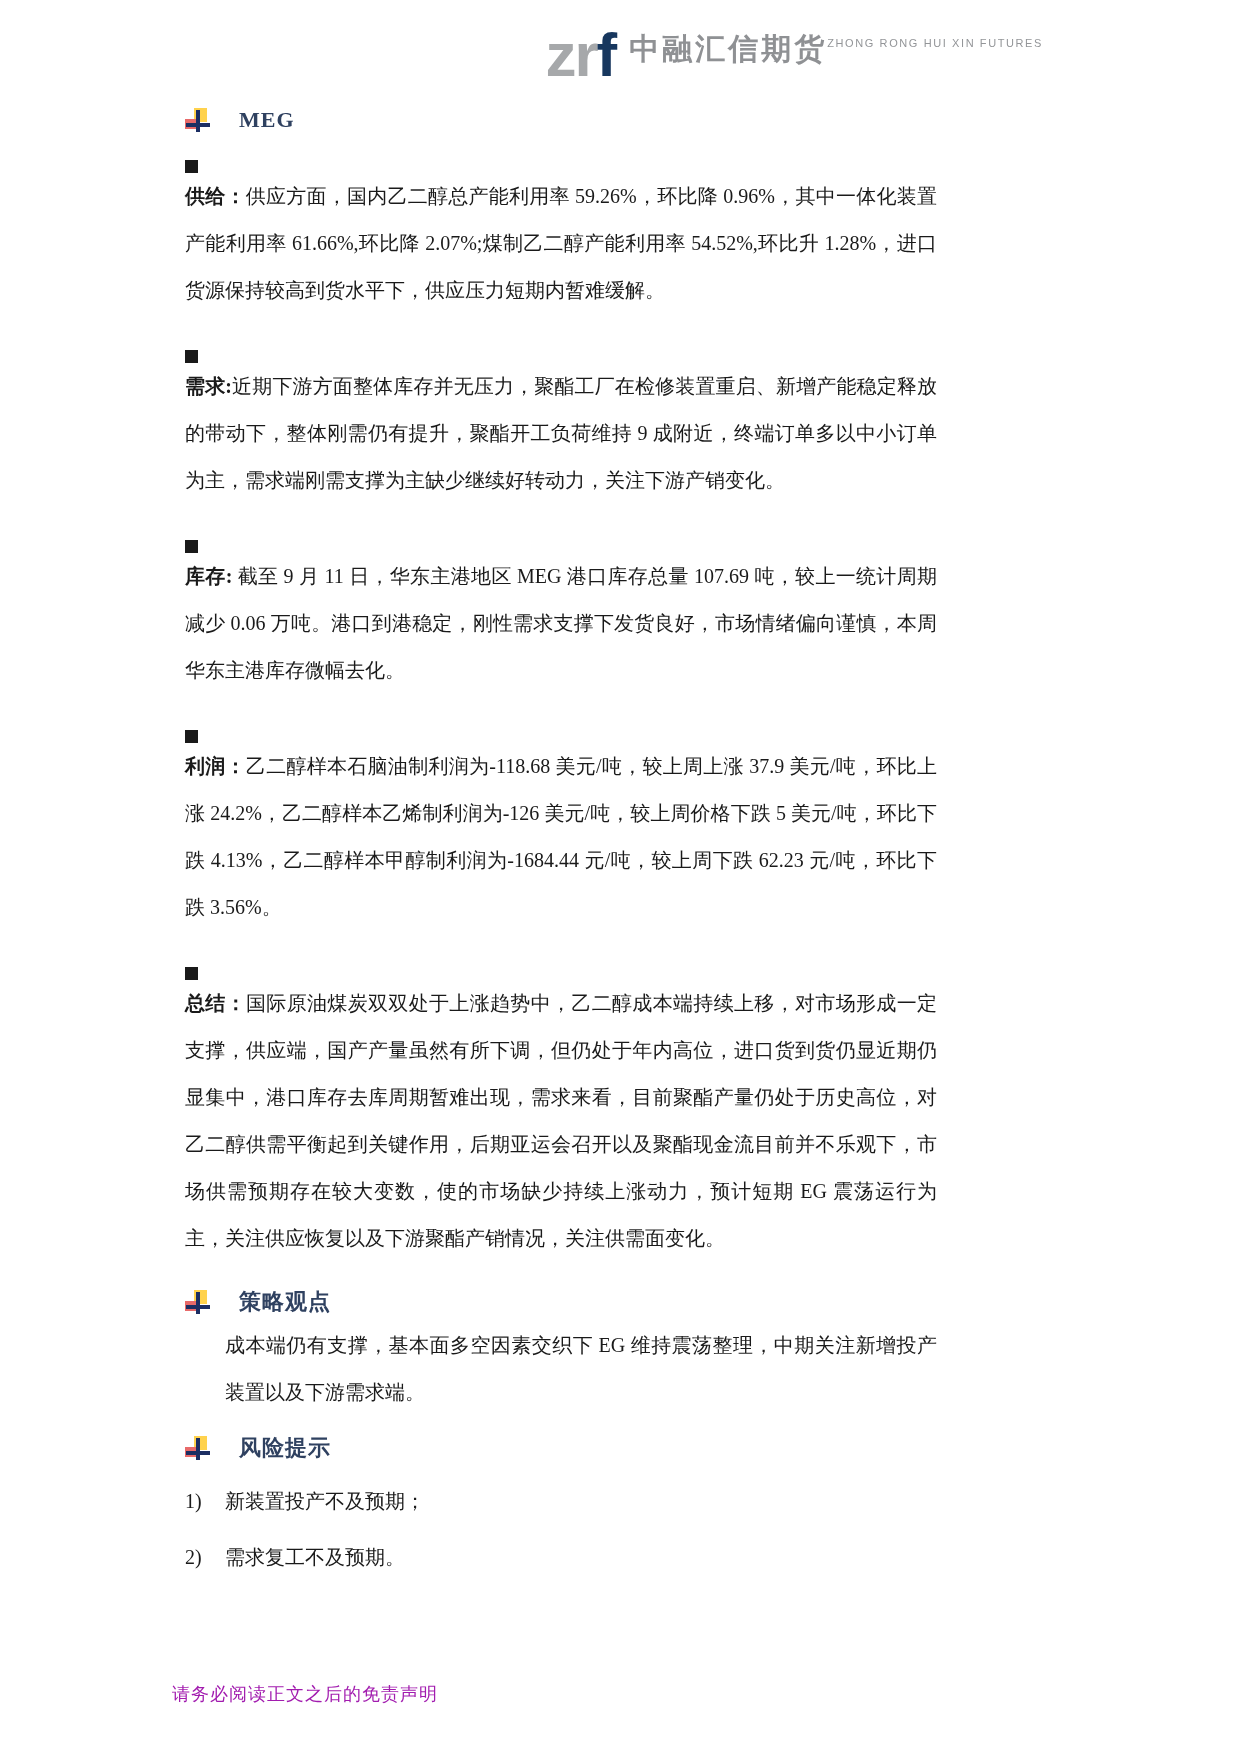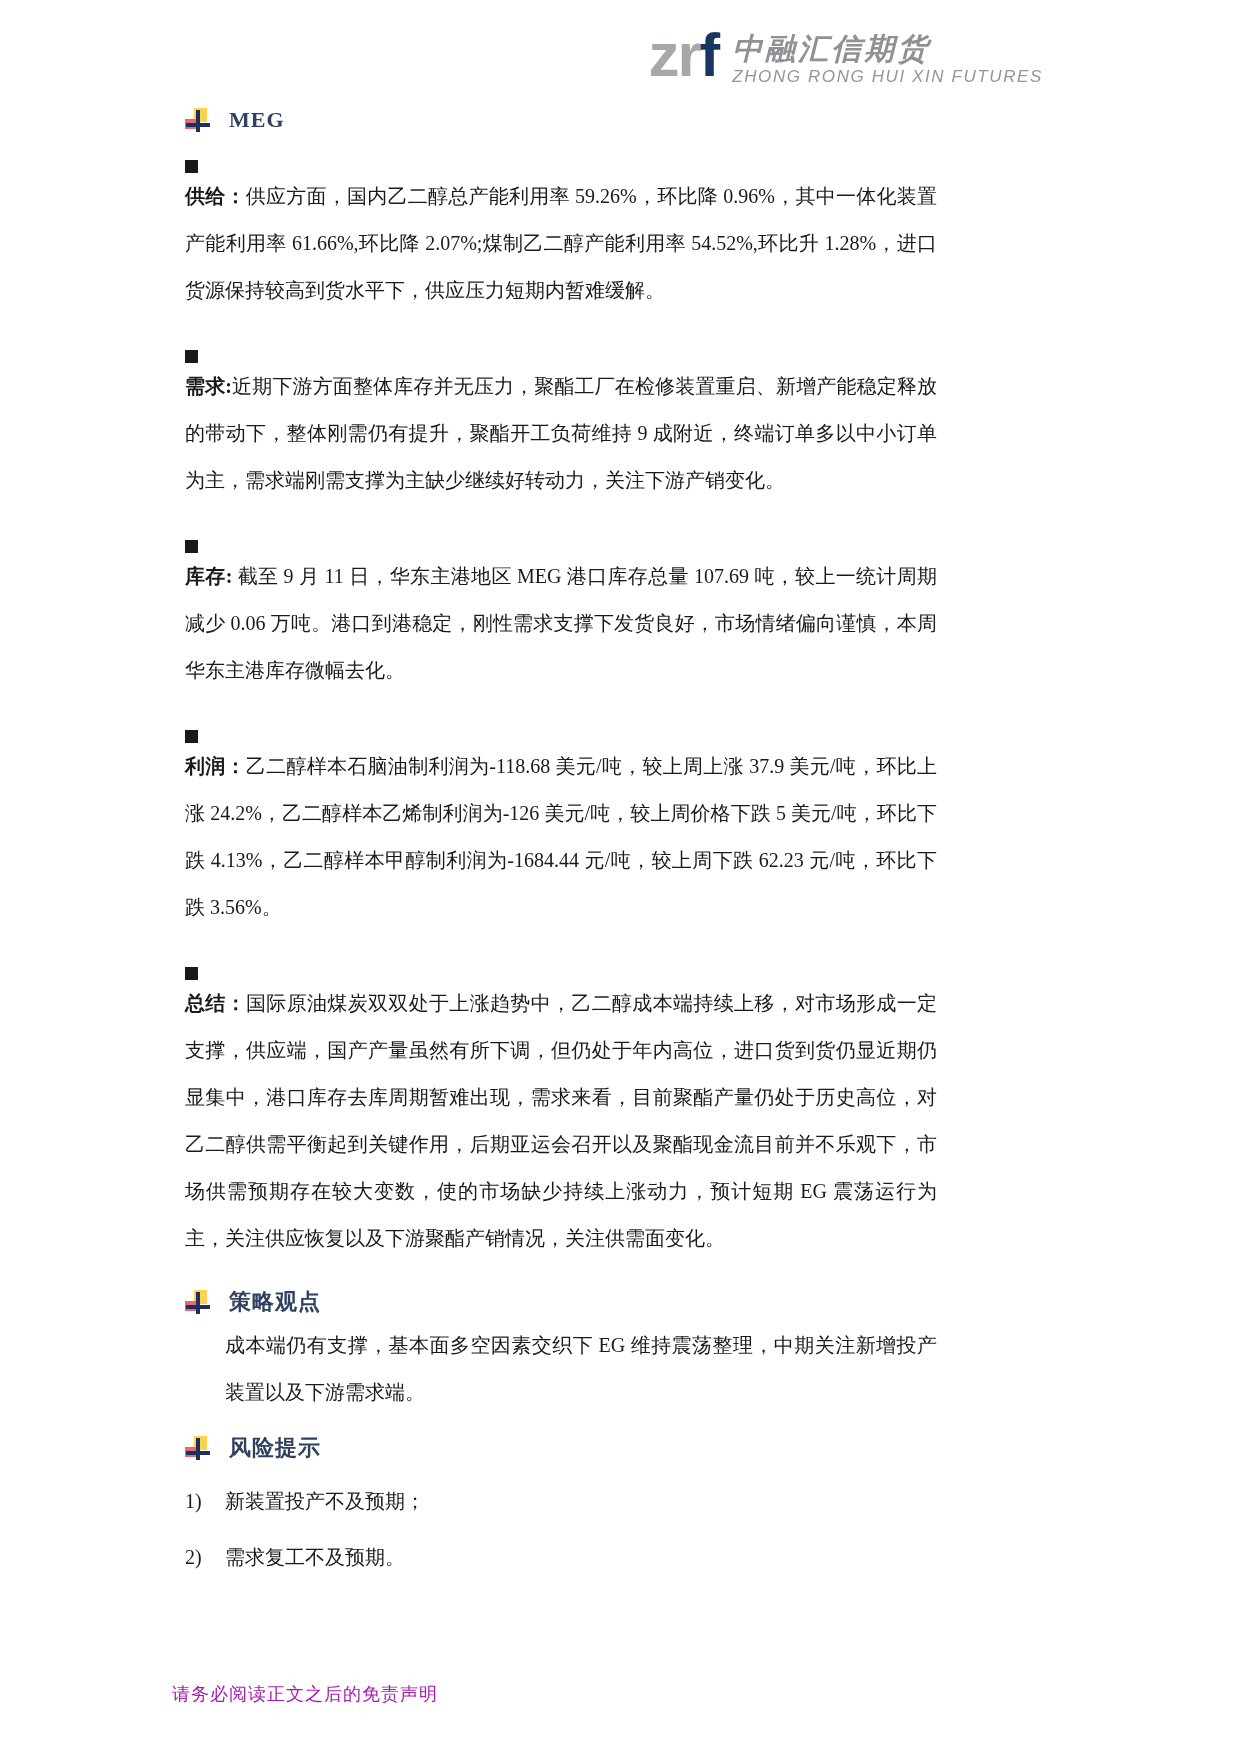--- a/index.html
+++ b/index.html
@@ -29,51 +29,51 @@
   }
   .logo-mark {
     font-family: "Liberation Sans", sans-serif;
     font-weight: bold;
     font-size: 62px;
     line-height: 62px;
     letter-spacing: -2px;
   }
   .logo-zr { color: #a6a8aa; }
   .logo-f  { color: #17375e; }
-  .logo-names { display: flex; flex-direction: column; padding-top: 8px; font-style: italic; }
+  .logo-names { display: flex; flex-direction: row; padding-top: 8px; }
   .logo-cn {
     font-family: "Liberation Sans", sans-serif;
     font-weight: bold;
     font-size: 30px;
     line-height: 34px;
     color: #8f9194;
     letter-spacing: 3px;
   }
   .logo-en {
     font-family: "Liberation Sans", sans-serif;
-    font-size: 17px;
+    font-size: 11px;
     line-height: 16px;
     color: #939598;
     letter-spacing: 1.6px;
     margin-top: 3px;
   }
 
   
   .content {
     position: absolute;
     left: 185px;
     top: 100px;
     width: 752px;
   }
 
   
   .sec-heading {
     display: flex;
     align-items: center;
-    gap: 18px;
+    gap: 28px;
     color: #2f4160;
     font-weight: bold;
     font-size: 22px;
     line-height: 40px;
   }
   .sec-heading .h-text { letter-spacing: 1px; }
 
   .glyph {
     position: relative;
     width: 26px;

